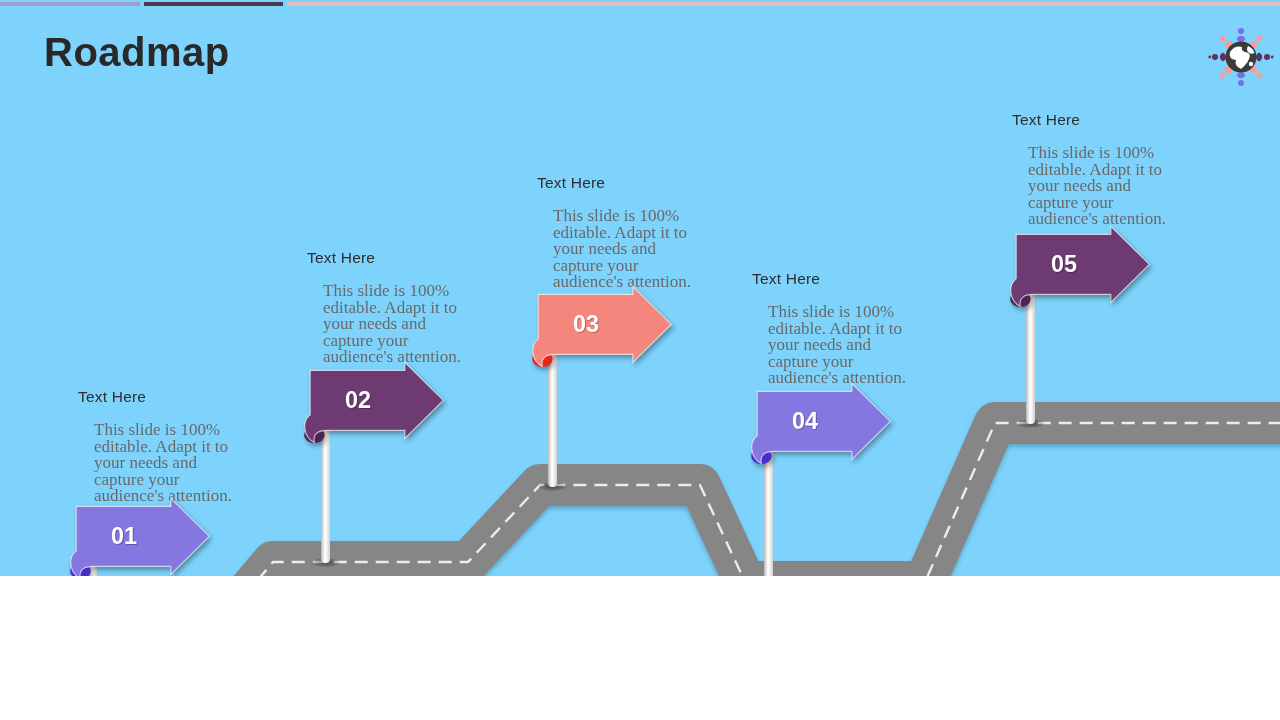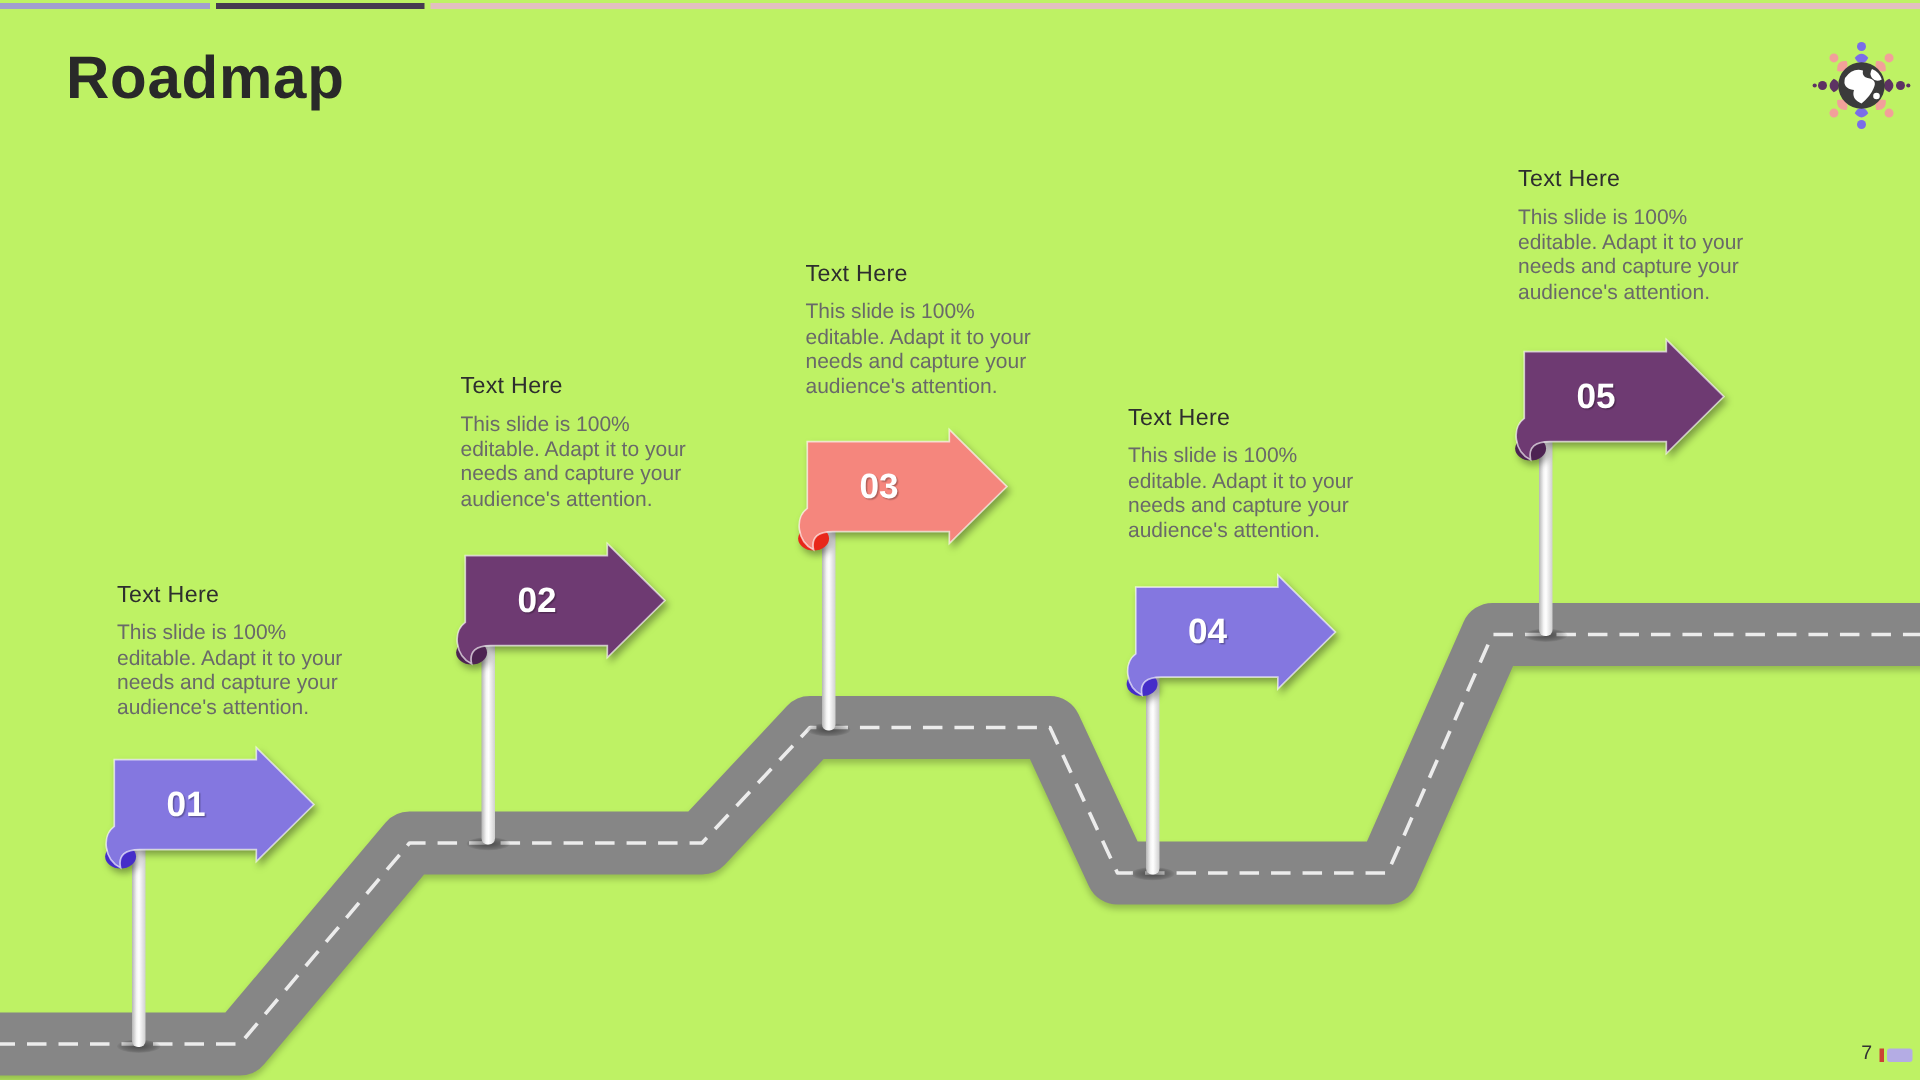--- a/index.html
+++ b/index.html
@@ -1,18 +1,18 @@
 <!DOCTYPE html>
 <html><head>
 <meta charset="utf-8">
 <style>
   html,body{margin:0;padding:0;background:#ffffff;}
   .slide{
-    position:relative;width:1280px;height:720px;overflow:hidden;
-    background:#bef264;font-family:"Liberation Sans",sans-serif;
+    position:relative;width:1280px;height:576px;overflow:hidden;
+    background:#7dd3fc;font-family:"Liberation Sans",sans-serif;
   }
   
   .accent-bar{position:absolute;top:2px;height:4px;}
   .accent-bar.b1{left:0;width:140px;background:#a19ecf;}
   .accent-bar.b2{left:144px;width:139px;background:#473a50;}
   .accent-bar.b3{left:287px;width:993px;background:#e2bfbf;}
   
   .page-title{
     position:absolute;left:44px;top:30px;margin:0;
     font-size:40px;font-weight:800;color:#292929;letter-spacing:.5px;
@@ -34,21 +34,21 @@
   .flag text{
     font-family:"Liberation Sans",sans-serif;font-weight:700;font-size:25px;
     fill:#ffffff;filter:drop-shadow(1px 1.5px 0px rgba(0,0,0,0.28));
   }
   
   .milestone-text{position:absolute;width:175px;z-index:3;}
   .milestone-text h3{
     margin:0 0 7px 0;font-size:15.5px;font-weight:400;color:#2e2e2e;letter-spacing:.2px;
   }
   .milestone-text p{
-    margin:0;width:156px;font-size:14px;line-height:16.5px;color:#696969;
+    margin:16px;width:156px;font-size:17px;line-height:16.5px;color:#696969;font-family:Liberation Serif, serif;
   }
   
   .logo{position:absolute;left:1208px;top:24px;z-index:3;}
   
   .page-number{position:absolute;left:1234px;top:694px;width:14px;text-align:right;
     font-size:13px;color:#333333;z-index:3;}
   .footer-tick{position:absolute;left:1253px;top:699px;width:3px;height:9px;background:#cb4234;z-index:3;}
   .footer-bar{position:absolute;left:1258px;top:699px;width:17px;height:9px;border-radius:2px;background:#b4ace4;z-index:3;}
 </style>
 </head>

